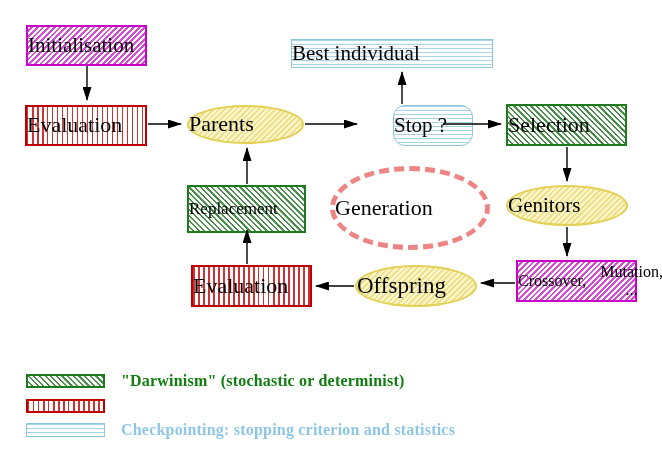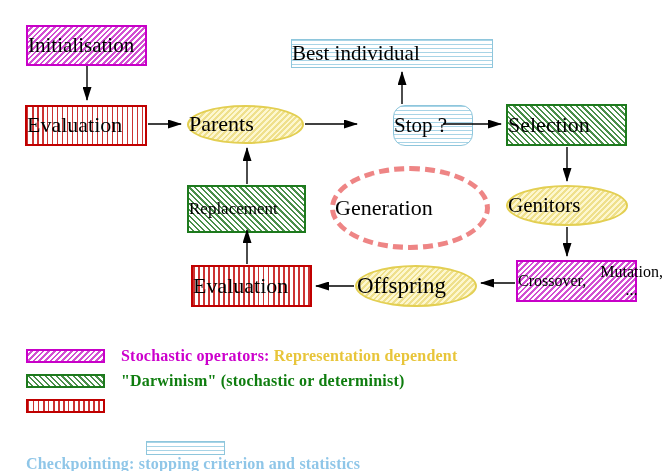--- a/index.html
+++ b/index.html
@@ -48,21 +48,21 @@
   .n-generation{
     left:330px;top:166px;width:160px;height:84px;border-radius:50%;
     border:5px dashed #ee8585;color:#000000;font-size:22px;background:transparent;
   }
   
   .arrows{position:absolute;left:0;top:0;pointer-events:none;}
   
   .legend-row{position:absolute;left:26px;display:flex;align-items:center;height:20px;}
   .swatch{width:79px;height:14px;box-sizing:border-box;margin-right:16px;flex:0 0 auto;}
   .legend-text{font-size:16px;font-weight:600;white-space:nowrap;letter-spacing:0.2px;}
-  .lr1{top:346px;} .lr2{top:371px;} .lr3{top:396px;} .lr4{top:441px;flex-direction:column;}
+  .lr1{top:346px;} .lr2{top:371px;} .lr3{top:396px;} .lr4{top:420px;}
   .c-magenta{color:#cc00cc;}
   .c-gold{color:#e8c53a;}
   .c-green{color:#0f7d0f;}
   .c-red{color:#cc1122;}
   .c-lightblue{color:#8fc6e8;}
 </style>
 </head>
 <body>
 
 <div class="canvas">
@@ -128,27 +128,20 @@
     <line x1="402" y1="104" x2="402" y2="72" stroke="#000" stroke-width="1.4" marker-end="url(#ah)"></line>
     <line x1="443" y1="124" x2="501" y2="124" stroke="#000" stroke-width="1.4" marker-end="url(#ah)"></line>
     <line x1="567" y1="147" x2="567" y2="181" stroke="#000" stroke-width="1.4" marker-end="url(#ah)"></line>
     <line x1="567" y1="227" x2="567" y2="256" stroke="#000" stroke-width="1.4" marker-end="url(#ah)"></line>
     <line x1="515" y1="283" x2="481" y2="283" stroke="#000" stroke-width="1.4" marker-end="url(#ah)"></line>
     <line x1="354" y1="286" x2="316" y2="286" stroke="#000" stroke-width="1.4" marker-end="url(#ah)"></line>
     <line x1="247" y1="264" x2="247" y2="230" stroke="#000" stroke-width="1.4" marker-end="url(#ah)"></line>
     <line x1="247" y1="184" x2="247" y2="148" stroke="#000" stroke-width="1.4" marker-end="url(#ah)"></line>
   </svg>
 
-  <div class="legend-row lr1">
-    <div class="swatch hatch-magenta"></div>
-    <div class="legend-text">
-      <span class="c-magenta">Stochastic operators:</span>
-      <span class="c-gold">Representation dependent</span>
-    </div>
-  </div>
 
   <div class="legend-row lr2">
     <div class="swatch hatch-green"></div>
     <div class="legend-text c-green">"Darwinism" (stochastic or determinist)</div>
   </div>
 
   <div class="legend-row lr3">
     <div class="swatch stripe-red"></div>
   </div>
 

